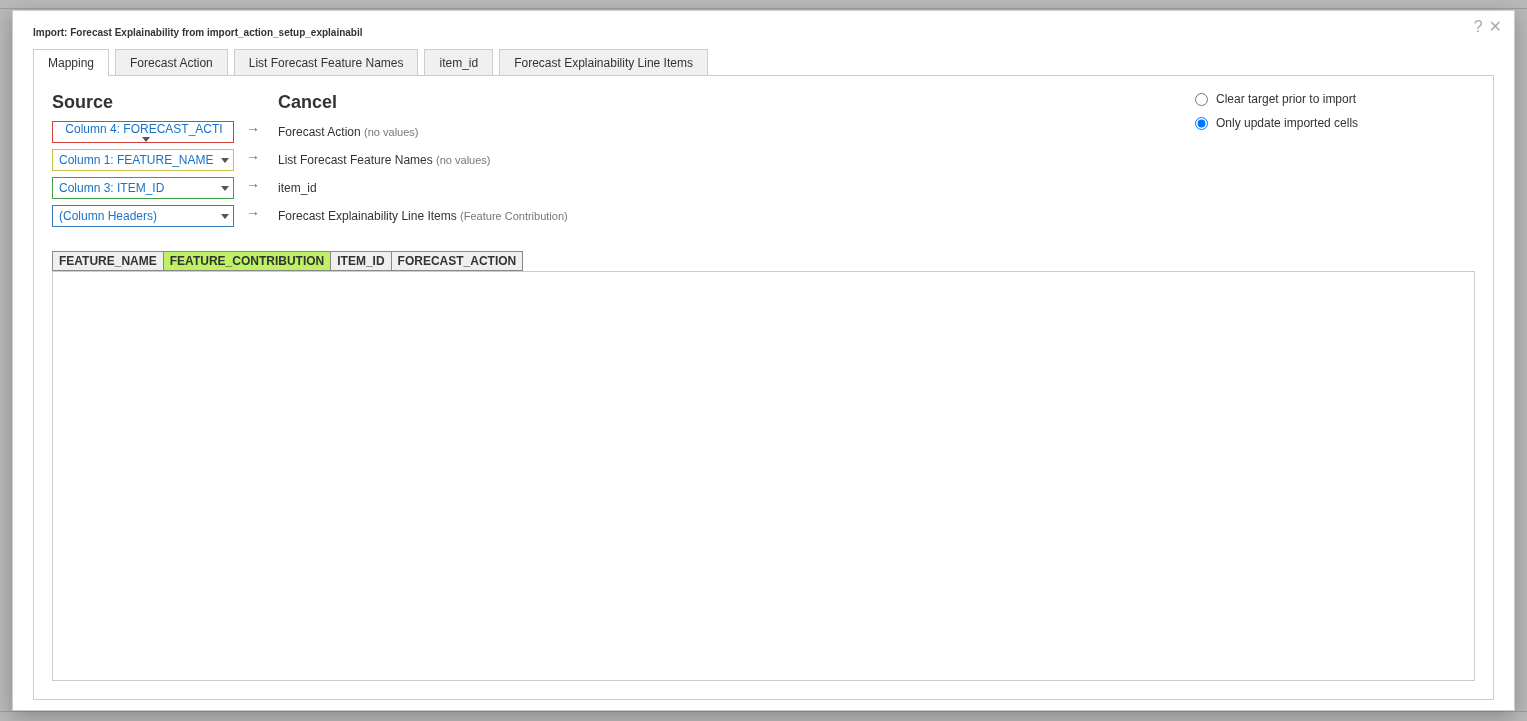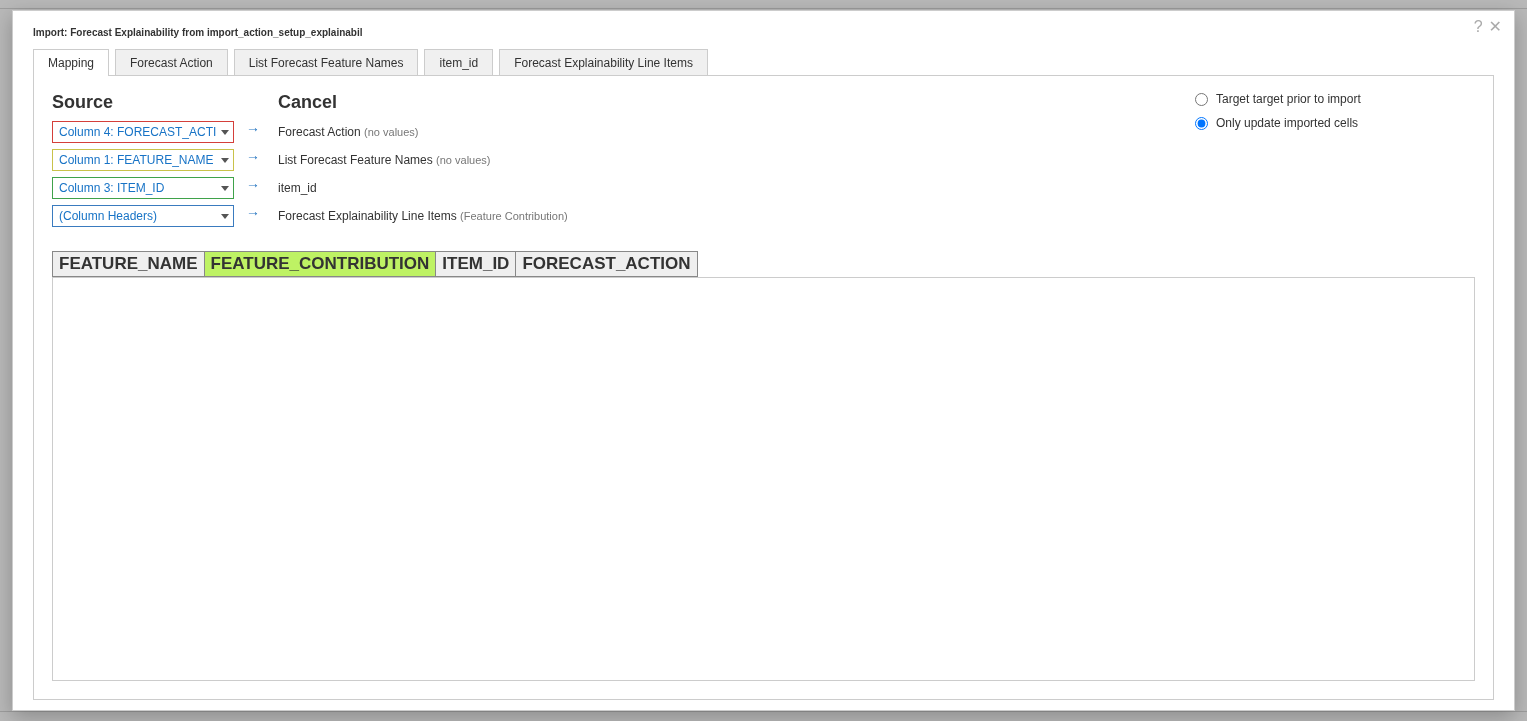--- a/index.html
+++ b/index.html
@@ -30,38 +30,38 @@
   .col-arrow { width:20px; padding-top:22px;}
   .col-target { flex:1; }
   .col-options { width:280px; padding-top:0; }
   .hdr { font-weight:bold; font-size:18px; margin-bottom:6px; }
   .srow { height:26px; display:flex; align-items:center; margin-bottom:2px; }
   .sel {
     width:100%; height:22px; border:1px solid #7a9bc4; background:#fff;
     display:flex; align-items:center; justify-content:space-between;
     padding:0 4px 0 6px; color:#1773c6; font-size:12px; cursor:pointer; overflow:hidden;
   }
-  .sel.red { border-color:#d43f3a; }
+  .sel.red { border-color:#d43f3a;flex-direction:column; }
   .sel.yellow { border-color:#c9c24a; }
   .sel.green { border-color:#3fa24a; }
   .sel.blue { border-color:#3a7bbf; }
   .sel span.caret {
     width:0; height:0; border-left:4px solid transparent; border-right:4px solid transparent;
     border-top:5px solid #555; flex:0 0 auto; margin-left:4px;
   }
   .arrow { color:#2a78c2; font-weight:bold; font-size:14px; }
   .tlabel { font-size:12px; }
   .hint { color:#777; font-size:11px; }
   .optrow { display:flex; align-items:center; margin-bottom:10px; gap:8px; }
   .optrow input { margin:0; }
   .column-tags {
     margin: 10px 18px 0 18px; display:flex;
   }
   .coltag {
-    border:1px solid #888; background:#efefef; padding:2px 6px; font-size:17px; font-weight:bold; color:#333;
+    border:1px solid #888; background:#efefef; padding:2px 6px; font-size:12px; font-weight:bold; color:#333;
     border-right:none;
   }
   .coltag:last-child { border-right:1px solid #888; }
   .coltag.sel-tag { background:#bef264; }
   .preview {
     flex:1; border:1px solid #ccc; margin:0 18px 18px 18px; background:#fff; min-height:0;
   }
   .footer {
     display:flex; justify-content:flex-end; padding:10px 20px 18px 20px; gap:8px;
   }
@@ -155,21 +155,21 @@
             <div class="hdr">Cancel</div>
             <div class="srow"><span class="tlabel">Forecast Action</span>&nbsp;<span class="hint">(no values)</span></div>
             <div class="srow"><span class="tlabel">List Forecast Feature Names</span>&nbsp;<span class="hint">(no values)</span></div>
             <div class="srow"><span class="tlabel">item_id</span>&nbsp;</div>
             <div class="srow"><span class="tlabel">Forecast Explainability Line Items</span>&nbsp;<span class="hint">(Feature Contribution)</span></div>
           </div>
 
           <div class="col-options">
             <div class="optrow">
               <input type="radio" name="import-mode" style="">
-              <label>Target target prior to import</label>
+              <label>Clear target prior to import</label>
             </div>
             <div class="optrow">
               <input type="radio" name="import-mode" checked="" style="">
               <label>Only update imported cells</label>
             </div>
           </div>
         </div>
       </div>
 
       <div class="column-tags">

